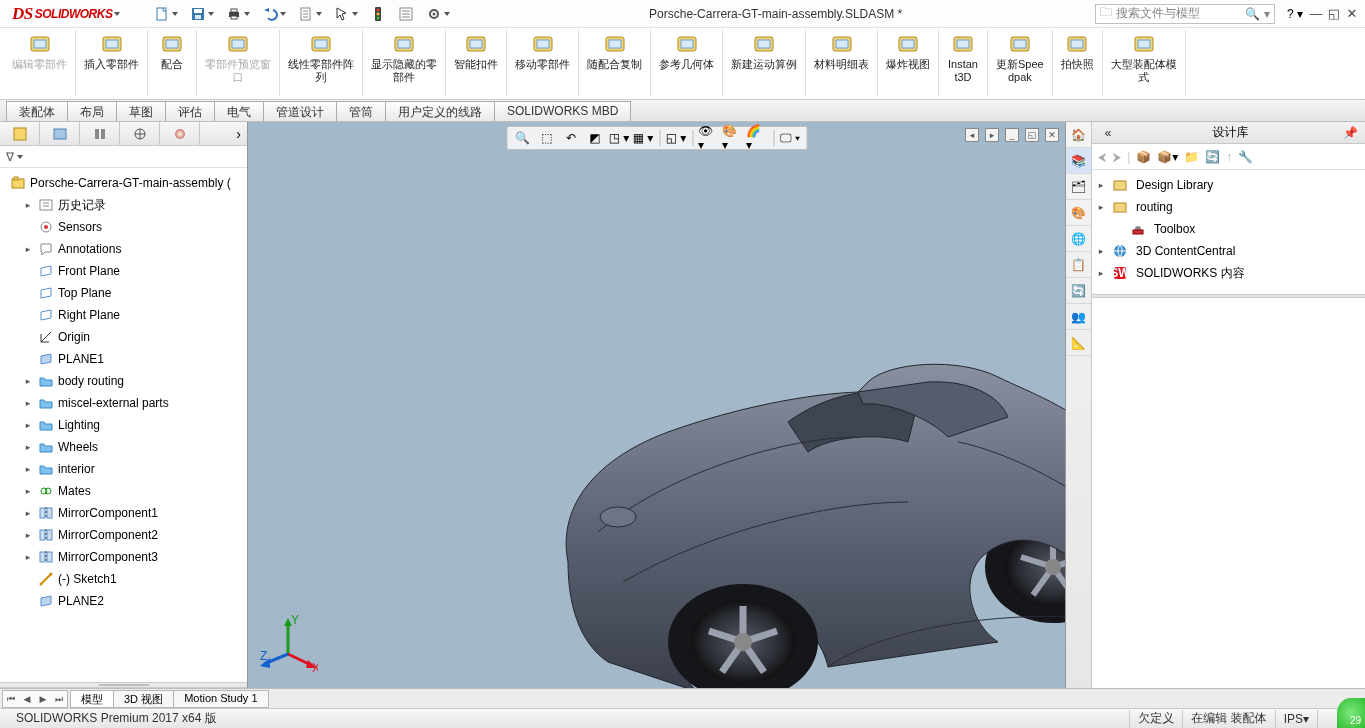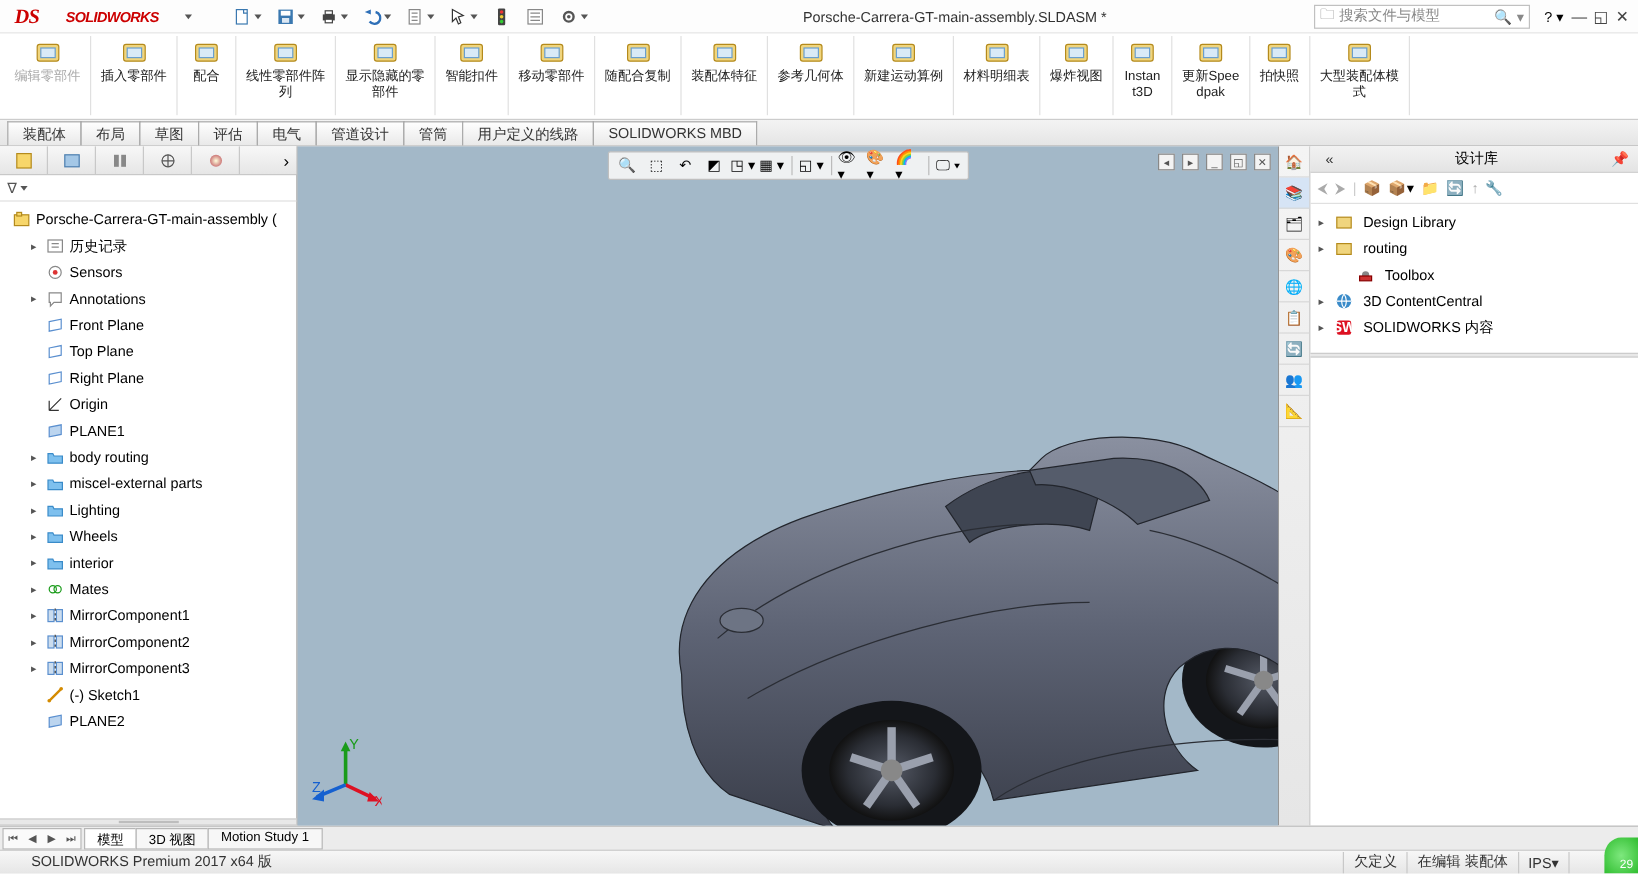--- a/index.html
+++ b/index.html
@@ -13,21 +13,21 @@
     --light:#fdfdfd;
     --blue-accent:#316ac5;
   }
   *{box-sizing:border-box;font-family:"Microsoft YaHei","微软雅黑",Segoe UI,Arial,sans-serif;font-size:12px;}
   html,body{margin:0;padding:0;width:1365px;height:728px;overflow:hidden;background:var(--menu-bg);}
   .col{display:flex;flex-direction:column;}
   .row{display:flex;flex-direction:row;}
 
   
   #menubar{height:28px;background:var(--light);border-bottom:1px solid #e0e0e0;align-items:center;padding:0 4px;}
-  #logo{color:#c00;font-weight:700;font-style:italic;font-size:15px;letter-spacing:-0.5px;padding:0 8px;display:flex;align-items:center;gap:20px;}
+  #logo{color:#c00;font-weight:700;font-style:italic;font-size:15px;letter-spacing:-0.5px;padding:0 8px;display:flex;align-items:center;}
   #logo .ds{font-family:serif;font-style:italic;font-size:17px;margin-right:2px;}
   .menu-drop{width:0;height:0;border-left:3px solid transparent;border-right:3px solid transparent;border-top:4px solid #555;margin-left:2px;}
   .menu-btn{display:flex;align-items:center;height:24px;padding:0 4px;margin:0 2px;}
   .qat-icon{width:16px;height:16px;display:inline-block;}
   .title-text{flex:1;text-align:center;color:#333;}
   .search-box{width:180px;height:20px;border:1px solid #c0c0c0;background:#fff;padding:0 4px;display:flex;align-items:center;color:#888;}
   .win-btns span{display:inline-block;width:18px;text-align:center;color:#444;font-size:13px;}
 
   
   #ribbon{height:72px;background:#fff;border-bottom:1px solid #ccc;align-items:flex-start;padding:2px 4px 0 4px;}
@@ -83,21 +83,21 @@
   #tp-split{height:4px;background:#e8e8e8;border-top:1px solid #ccc;border-bottom:1px solid #ccc;margin-top:6px;}
 
   
   #bottom-tabs{height:20px;background:#ececec;border-top:1px solid #bcbcbc;display:flex;align-items:flex-end;}
   .nav-btns{display:flex;align-items:center;height:18px;border:1px solid #b6b6b6;background:#fafafa;margin:0 2px;}
   .nav-btns span{width:16px;text-align:center;font-size:9px;color:#555;}
   .btab{height:18px;padding:1px 10px 0 10px;border:1px solid #b6b6b6;background:#f7f7f7;margin-right:-1px;font-size:11px;}
   .btab.active{background:#fff;}
 
   
-  #statusbar{height:20px;background:linear-gradient(#f7f7f7,#e6e6e6);border-top:1px solid #c8c8c8;display:flex;align-items:center;padding:0 18px;font-size:11px;color:#333;}
+  #statusbar{height:20px;background:linear-gradient(#f7f7f7,#e6e6e6);border-top:1px solid #c8c8c8;display:flex;align-items:center;padding:0 8px;font-size:11px;color:#333;}
   #statusbar .seg{padding:0 8px;border-left:1px solid #c8c8c8;height:18px;display:flex;align-items:center;}
   #statusbar .seg:first-child{border-left:none;}
   .green-badge{position:absolute;right:0;bottom:0;width:28px;height:30px;background:radial-gradient(#7ee87e,#2fbd2f);border-radius:50% 0 0 0;display:flex;align-items:flex-end;justify-content:flex-end;padding:2px 4px;color:#fff;font-size:10px;}
 
   
   svg{display:block;}
 </style>
 </head>
 <body>
 
@@ -215,20 +215,29 @@
       <div class="rib-grp">
         <div class="rib-btn">
           <svg class="rib-icon" viewBox="0 0 24 24">
             <rect x="3" y="5" width="18" height="14" rx="2" fill="#f0d57e" stroke="#b48a1c"></rect>
             <rect x="6" y="8" width="12" height="8" fill="#d9eaf7" stroke="#6a9fce"></rect>
           </svg>
           <div class="rib-label">配合</div>
         </div>
       </div>
       <div class="rib-grp">
+        <div class="rib-btn disabled">
+          <svg class="rib-icon" viewBox="0 0 24 24">
+            <rect x="3" y="5" width="18" height="14" rx="2" fill="#f0d57e" stroke="#b48a1c"></rect>
+            <rect x="6" y="8" width="12" height="8" fill="#d9eaf7" stroke="#6a9fce"></rect>
+          </svg>
+          <div class="rib-label">零部件预览窗<br>口</div>
+        </div>
+      </div>
+      <div class="rib-grp">
         <div class="rib-btn">
           <svg class="rib-icon" viewBox="0 0 24 24">
             <rect x="3" y="5" width="18" height="14" rx="2" fill="#f0d57e" stroke="#b48a1c"></rect>
             <rect x="6" y="8" width="12" height="8" fill="#d9eaf7" stroke="#6a9fce"></rect>
           </svg>
           <div class="rib-label">线性零部件阵<br>列</div>
         </div>
       </div>
       <div class="rib-grp">
         <div class="rib-btn">
@@ -257,29 +266,20 @@
           <div class="rib-label">移动零部件</div>
         </div>
       </div>
       <div class="rib-grp">
         <div class="rib-btn">
           <svg class="rib-icon" viewBox="0 0 24 24">
             <rect x="3" y="5" width="18" height="14" rx="2" fill="#f0d57e" stroke="#b48a1c"></rect>
             <rect x="6" y="8" width="12" height="8" fill="#d9eaf7" stroke="#6a9fce"></rect>
           </svg>
           <div class="rib-label">随配合复制</div>
-        </div>
-      </div>
-      <div class="rib-grp">
-        <div class="rib-btn">
-          <svg class="rib-icon" viewBox="0 0 24 24">
-            <rect x="3" y="5" width="18" height="14" rx="2" fill="#f0d57e" stroke="#b48a1c"></rect>
-            <rect x="6" y="8" width="12" height="8" fill="#d9eaf7" stroke="#6a9fce"></rect>
-          </svg>
-          <div class="rib-label">装配体特征</div>
         </div>
       </div>
       <div class="rib-grp">
         <div class="rib-btn">
           <svg class="rib-icon" viewBox="0 0 24 24">
             <rect x="3" y="5" width="18" height="14" rx="2" fill="#f0d57e" stroke="#b48a1c"></rect>
             <rect x="6" y="8" width="12" height="8" fill="#d9eaf7" stroke="#6a9fce"></rect>
           </svg>
           <div class="rib-label">参考几何体</div>
         </div>

